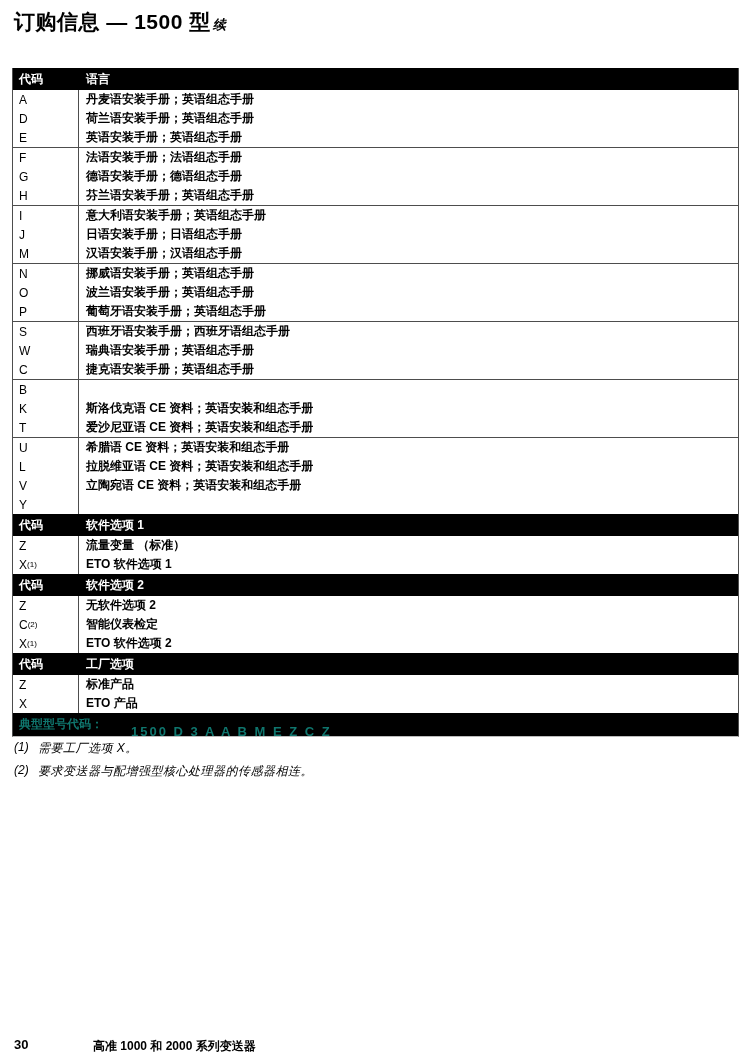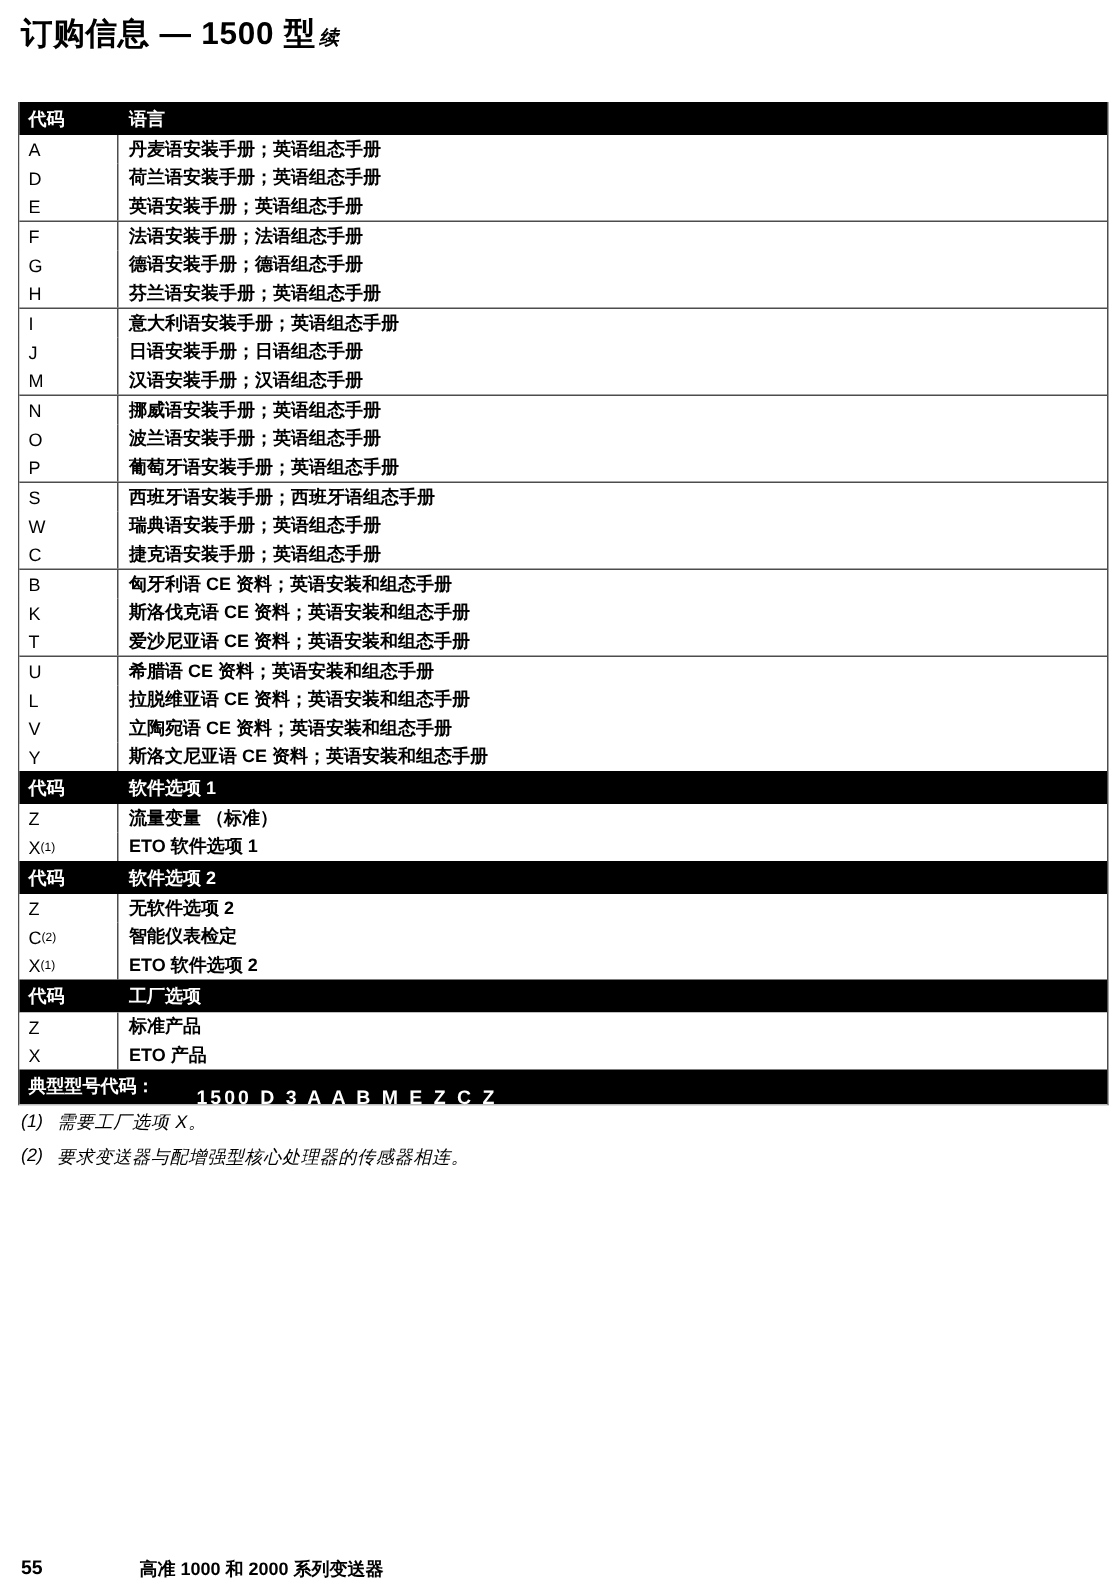--- a/index.html
+++ b/index.html
@@ -21,21 +21,21 @@
   .sec-header .cell-code { border-right:none; }
   .row { display:flex; align-items:center; height:19px; font-size:12px; background:#fff; }
   .cell-code { flex:0 0 66px; width:66px; align-self:stretch; display:flex; align-items:center;
                padding-left:6px; border-right:1px solid #4d4d4d; }
   .sec-header .cell-code { border-right:0; }
   .cell-desc { padding-left:7px; font-weight:bold; white-space:nowrap; }
   .group + .group { border-top:1px solid #4d4d4d; }
   sup { font-size:8px; line-height:0; vertical-align:super; }
 
   
-  .model-row { display:flex; align-items:center; height:23px; background:#000; color:#ffffff;
+  .model-row { display:flex; align-items:center; height:23px; background:#000; color:#0f766e;
                font-weight:bold; }
   .model-row .mlabel { font-size:12px; padding-left:6px; white-space:nowrap; }
   .model-row .mcode  { font-size:13px; margin-left:28px; letter-spacing:2px; white-space:nowrap;margin-top:13px; }
 
   
   .footnotes { position:absolute; top:740px; left:14px; font-size:12px; font-style:italic; }
   .fn { display:flex; margin-bottom:6px; }
   .fn-marker { width:24px; flex:0 0 24px; }
   .fn-text { white-space:nowrap; letter-spacing:0.5px; }
 
@@ -157,21 +157,20 @@
               <span>C</span>
             </div>
             <div class="cell-desc">捷克语安装手册；英语组态手册</div>
           </div>
         </div>
         <div class="group">
           <div class="row">
             <div class="cell-code">
               <span>B</span>
             </div>
-            <div class="cell-desc">匈牙利语 CE 资料；英语安装和组态手册</div>
           </div>
           <div class="row">
             <div class="cell-code">
               <span>K</span>
             </div>
             <div class="cell-desc">斯洛伐克语 CE 资料；英语安装和组态手册</div>
           </div>
           <div class="row">
             <div class="cell-code">
               <span>T</span>
@@ -195,21 +194,20 @@
           <div class="row">
             <div class="cell-code">
               <span>V</span>
             </div>
             <div class="cell-desc">立陶宛语 CE 资料；英语安装和组态手册</div>
           </div>
           <div class="row">
             <div class="cell-code">
               <span>Y</span>
             </div>
-            <div class="cell-desc">斯洛文尼亚语 CE 资料；英语安装和组态手册</div>
           </div>
         </div>
         <div class="sec-header">
           <div class="cell-code">代码</div>
           <div class="cell-desc">软件选项 1</div>
         </div>
         <div class="group">
           <div class="row">
             <div class="cell-code">
               <span>Z</span>
@@ -280,17 +278,17 @@
       <span class="fn-marker">(1)</span>
       <span class="fn-text">需要工厂选项 X。</span>
     </div>
     <div class="fn">
       <span class="fn-marker">(2)</span>
       <span class="fn-text">要求变送器与配增强型核心处理器的传感器相连。</span>
     </div>
   </div>
 
   <div class="pfooter">
-    <span class="pnum">55</span>
+    <span class="pnum">30</span>
     <span class="doc">高准 1000 和 2000 系列变送器</span>
   </div>
 
 </div>
 
 </body></html>

